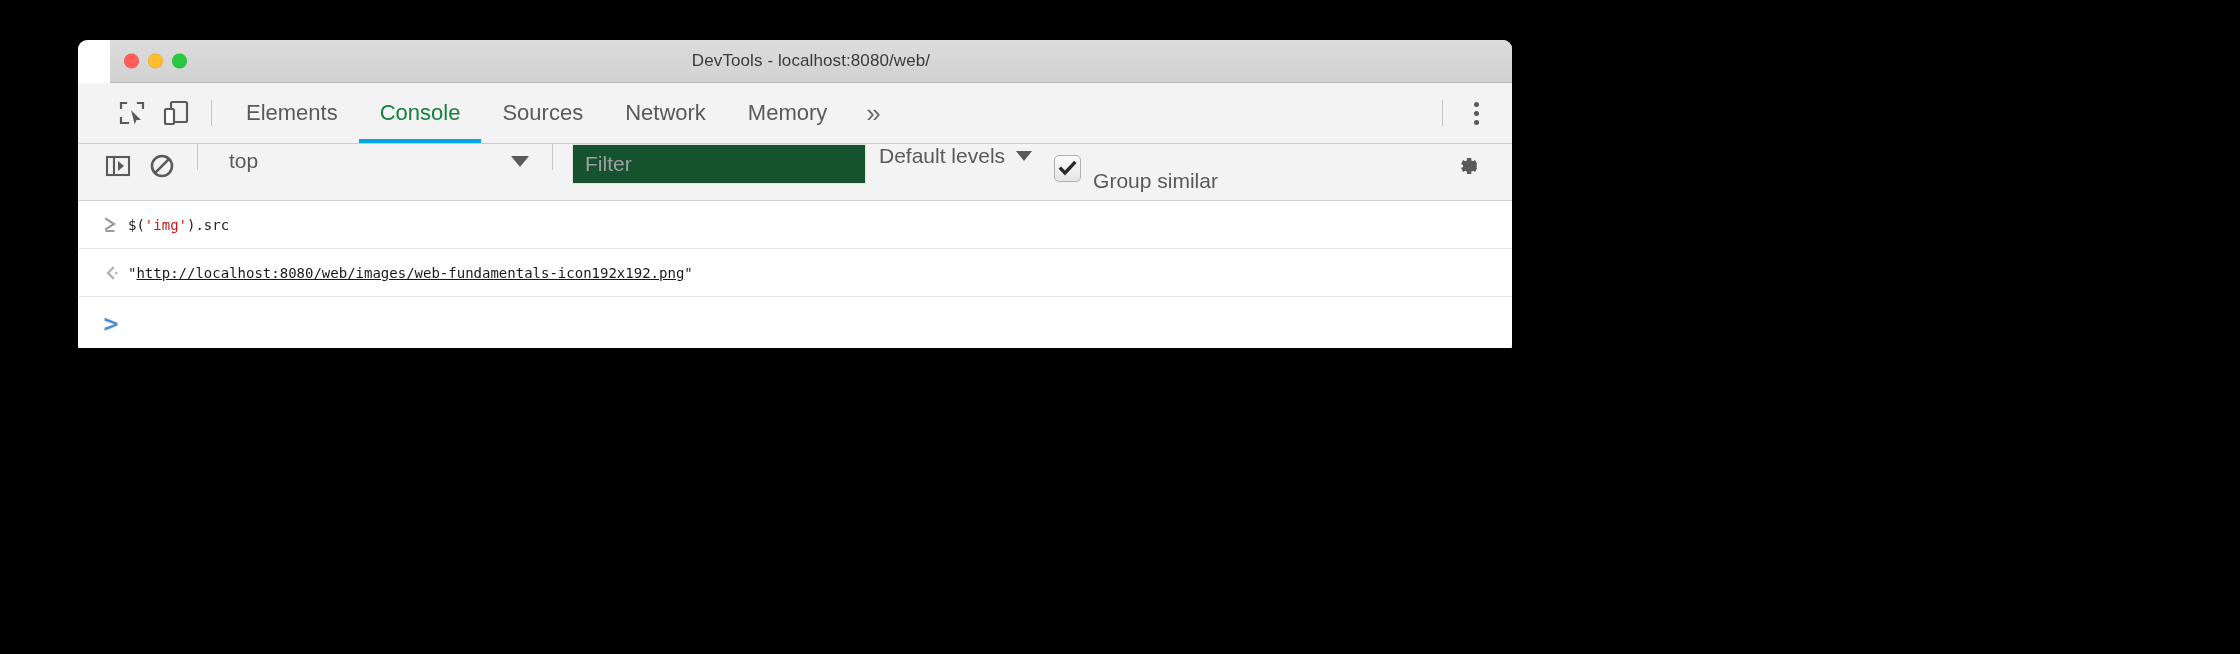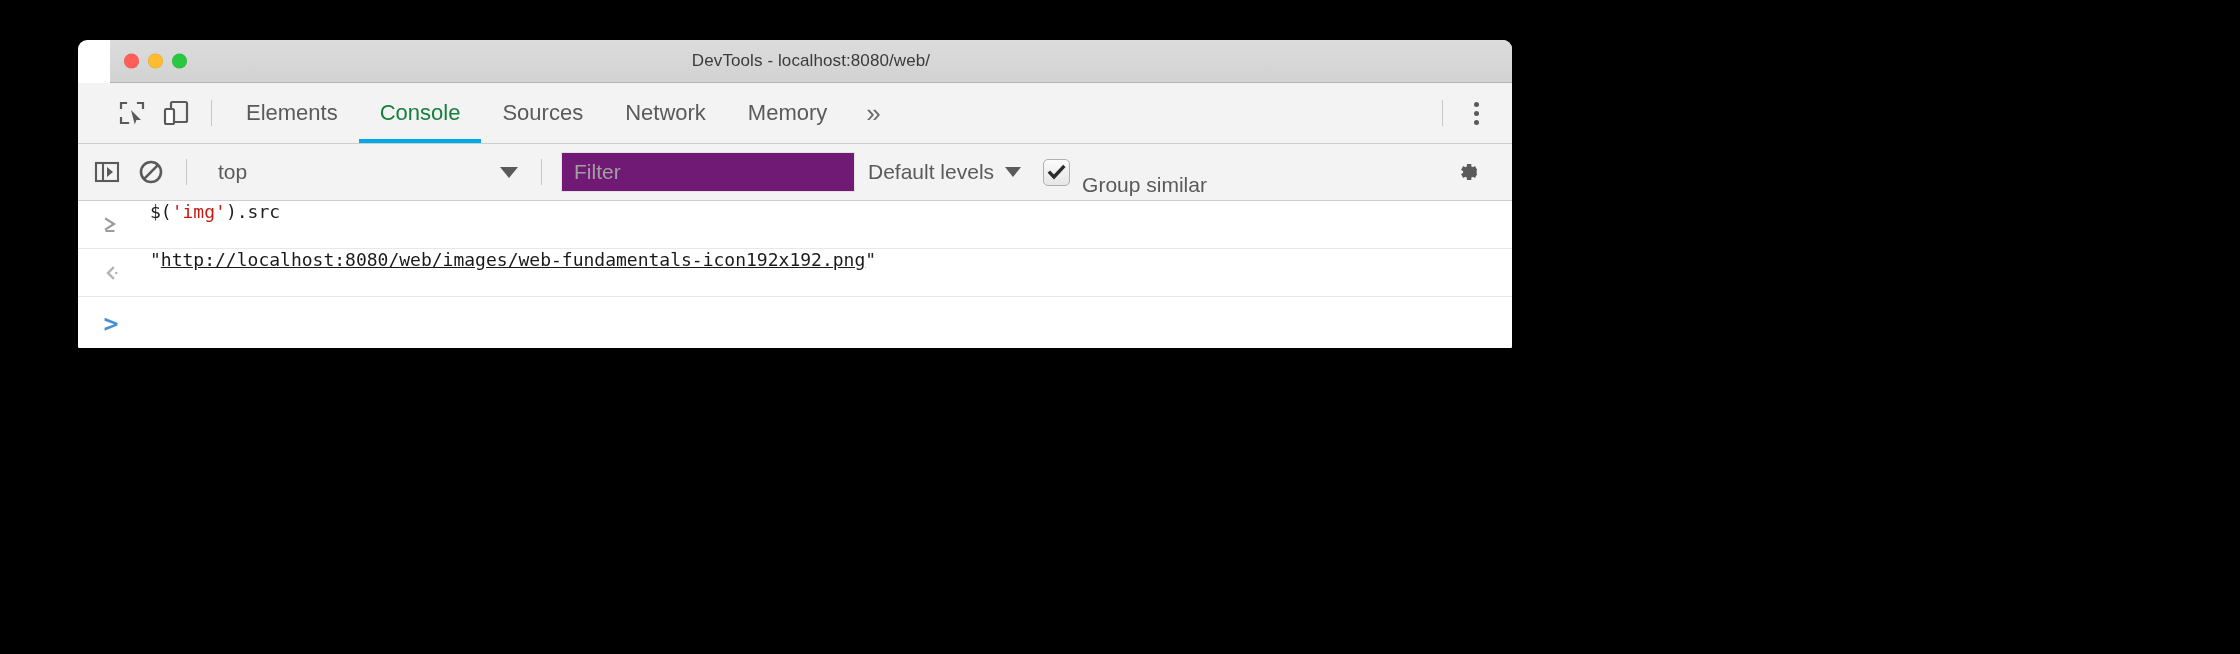--- a/index.html
+++ b/index.html
@@ -119,22 +119,22 @@
     display: block;
   }
 
   
   .contoolbar {
     position: relative;
     height: 56px;
     background: #f3f3f3;
     border-bottom: 1px solid #cdcdcd;
     display: flex;
-    align-items: center;
-    padding-left: 7px;
+    align-items: flex-start;
+    padding-left: 18px;
   }
   .ct-icon {
     width: 44px; height: 44px;
     display: flex; align-items: center; justify-content: center;
   }
   .ctx-select {
     display: flex; align-items: center;
     height: 34px;
     min-width: 300px;
     padding: 0 10px 0 14px;
@@ -146,21 +146,21 @@
   }
   .caret {
     width: 0; height: 0;
     border-left: 9px solid transparent;
     border-right: 9px solid transparent;
     border-top: 11px solid #5a5a5a;
     margin-left: auto;
   }
   .filter-box {
     width: 280px; height: 38px;
-    background: #701a75;
+    background: #14532d;
     border: 1px solid #e2e2e2;
     display: flex; align-items: center;
     padding-left: 12px;
     margin-left: 6px;
   }
   .filter-box .ph {
     font-size: 21px;
     color: #a0a0a0;
   }
   .levels {
@@ -193,26 +193,26 @@
   }
 
   
   .console {
     background: #fff;
     height: 150px;
   }
   .crow {
     position: relative;
     display: flex;
+    align-items: center;
     min-height: 47px;
     padding-left: 16px;
     border-bottom: 1px solid #e8e8e8;
     font-family: "DejaVu Sans Mono", "Liberation Mono", monospace;
-    font-size: 18px;
-    gap: 22px;
+    font-size: 14px;
   }
   .crow .gutter {
     width: 34px;
     flex: 0 0 34px;
     display: flex; align-items: center; justify-content: center;
     color: #a5a5a5;
     font-size: 21px;
   }
   .crow .text { color: #222; white-space: pre; }
   .str-red { color: #c41a16; }

